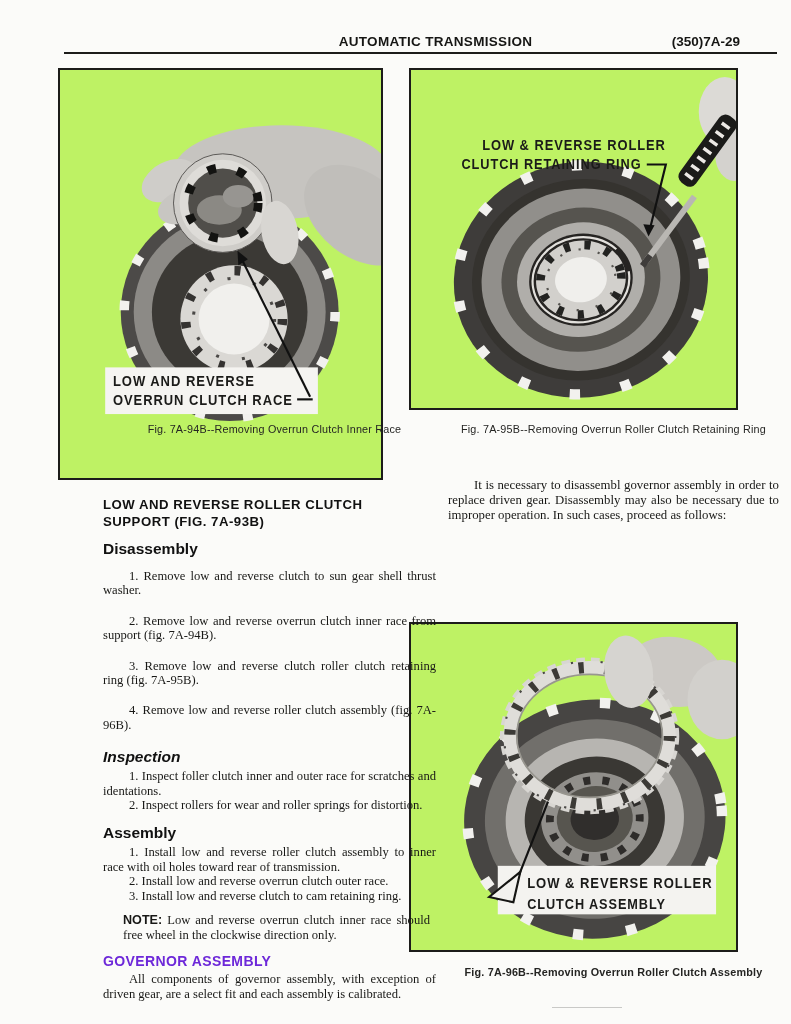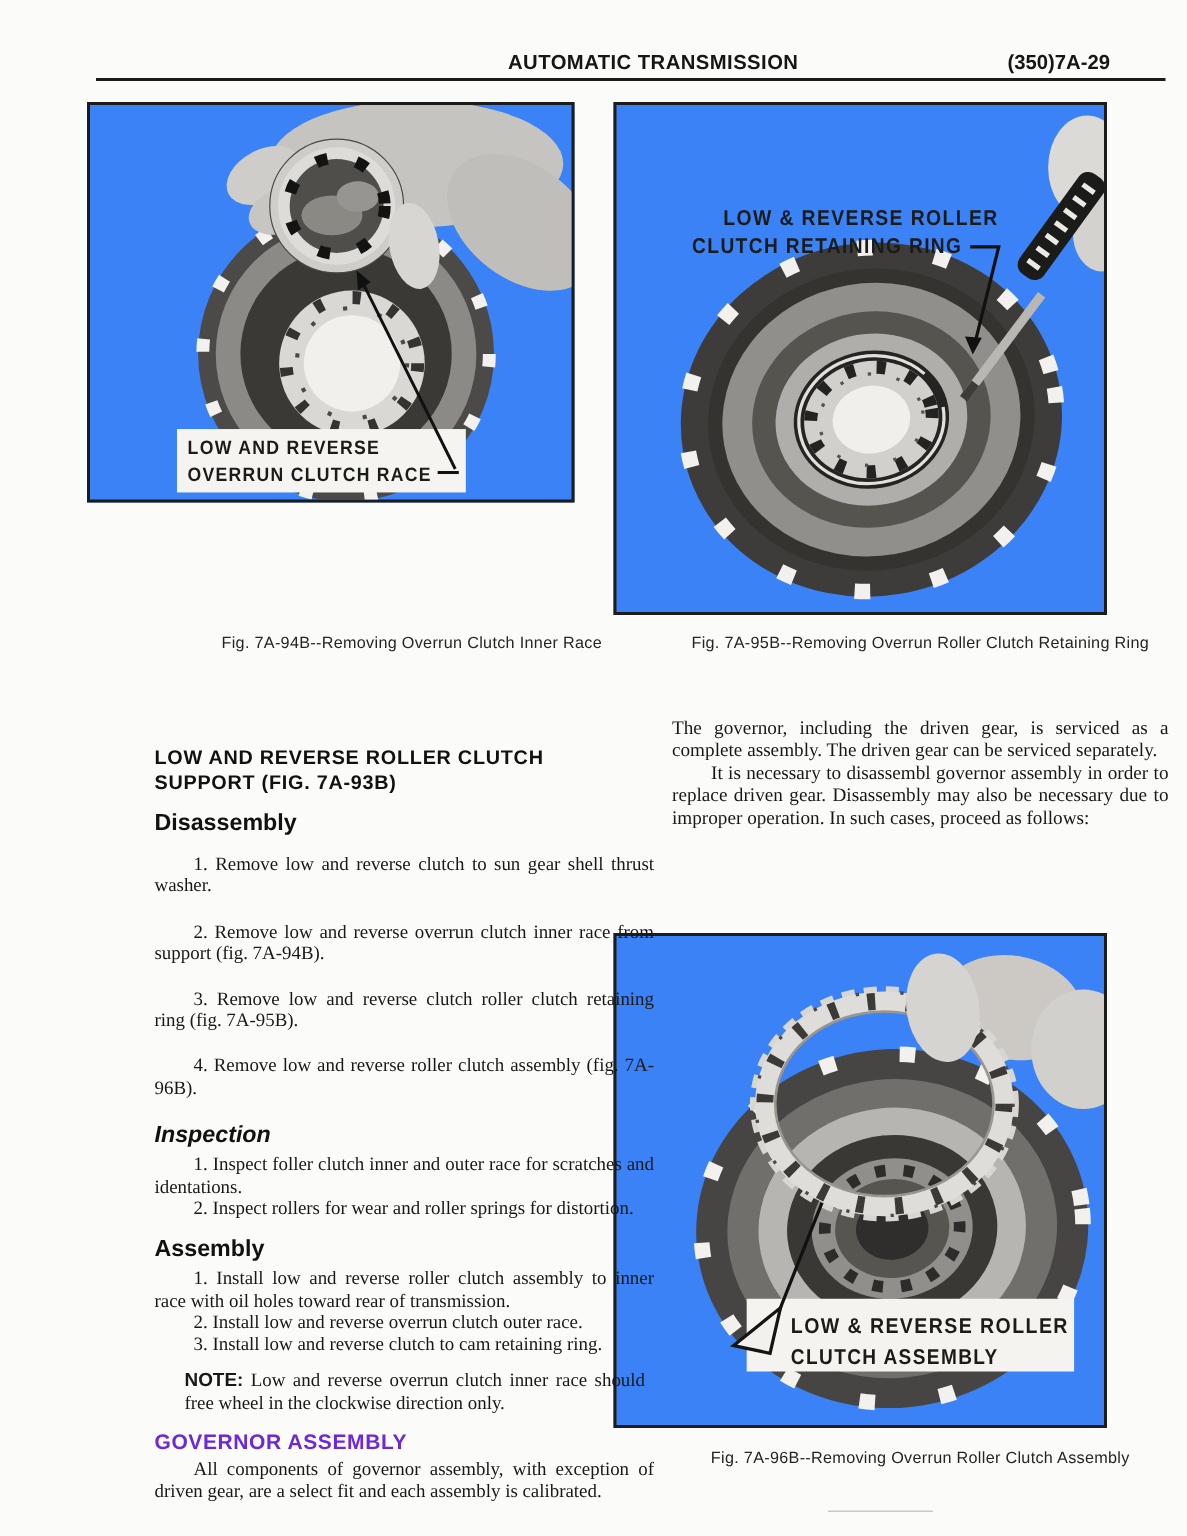--- a/index.html
+++ b/index.html
@@ -18,37 +18,37 @@
   .hdr-ref{
     top:34px;right:51px;text-align:left;
     font-family:"Liberation Sans",sans-serif;font-weight:bold;
     font-size:13.5px;color:#161614;
   }
   .hdr-rule{
     top:52px;left:64px;width:673px;height:2px;background:#1c1c1a;
   }
   
   .figure{
-    background:#3b82f6;border:2px solid #1c1c1a;box-sizing:border-box;
-  }
-  .fig1{top:68px;left:58px;width:325px;height:267px;}
+    background:#bef264;border:2px solid #1c1c1a;box-sizing:border-box;
+  }
+  .fig1{top:68px;left:58px;width:325px;height:412px;}
   .fig2{top:68px;left:409px;width:329px;height:342px;}
   .fig3{top:622px;left:409px;width:329px;height:330px;}
   .figure svg{display:block;width:100%;height:100%;}
   .fig-label{
     font-family:"Liberation Sans",sans-serif;font-weight:bold;
     font-size:16.5px;letter-spacing:1.2px;fill:#1b1b19;
   }
   .caption{
     font-family:"Liberation Sans",sans-serif;font-size:10.8px;
     letter-spacing:0.2px;color:#252523;text-align:center;
   }
   .cap1{top:423px;left:72px;width:325px;}
   .cap2{top:423px;left:409px;width:329px;}
-  .cap3{top:966px;left:409px;width:329px;}
+  .cap3{top:966px;left:409px;width:329px;font-weight:bold;}
   
   .col{
     font-size:12.6px;line-height:14.4px;text-align:justify;color:#181816;
   }
   .col-left{top:496px;left:63px;width:333px;}
   .col-right{top:478px;left:408px;width:331px;font-size:12.8px;line-height:15px;}
   .sec-head{
     font-family:"Liberation Sans",sans-serif;font-weight:bold;
     font-size:13.2px;line-height:17px;letter-spacing:0.5px;color:#111;
     text-align:left;
@@ -219,17 +219,16 @@
   <div class="sub-head" style="margin:12px 0 4px 0;">Assembly</div>
   <p class="tight">1. Install low and reverse roller clutch assembly to inner race with oil holes toward rear of transmission.</p>
   <p class="tight">2. Install low and reverse overrun clutch outer race.</p>
   <p class="tight">3. Install low and reverse clutch to cam retaining ring.</p>
   <p class="note"><span class="note-label">NOTE:</span><span>Low and reverse overrun clutch inner race should free wheel in the clockwise direction only.</span></p>
   <div class="gov-head">GOVERNOR ASSEMBLY</div>
   <p class="tight">All components of governor assembly, with exception of driven gear, are a select fit and each assembly is calibrated.</p>
 </div>
 
 <div class="abs col col-right">
-  <p class="flush">The governor, including the driven gear, is serviced as a complete assembly. The driven gear can be serviced separately.</p>
   <p class="tight">It is necessary to disassembl governor assembly in order to replace driven gear. Disassembly may also be necessary due to improper operation. In such cases, proceed as follows:</p>
 </div>
 
 <div class="abs artifact"></div>
 
 </body></html>

